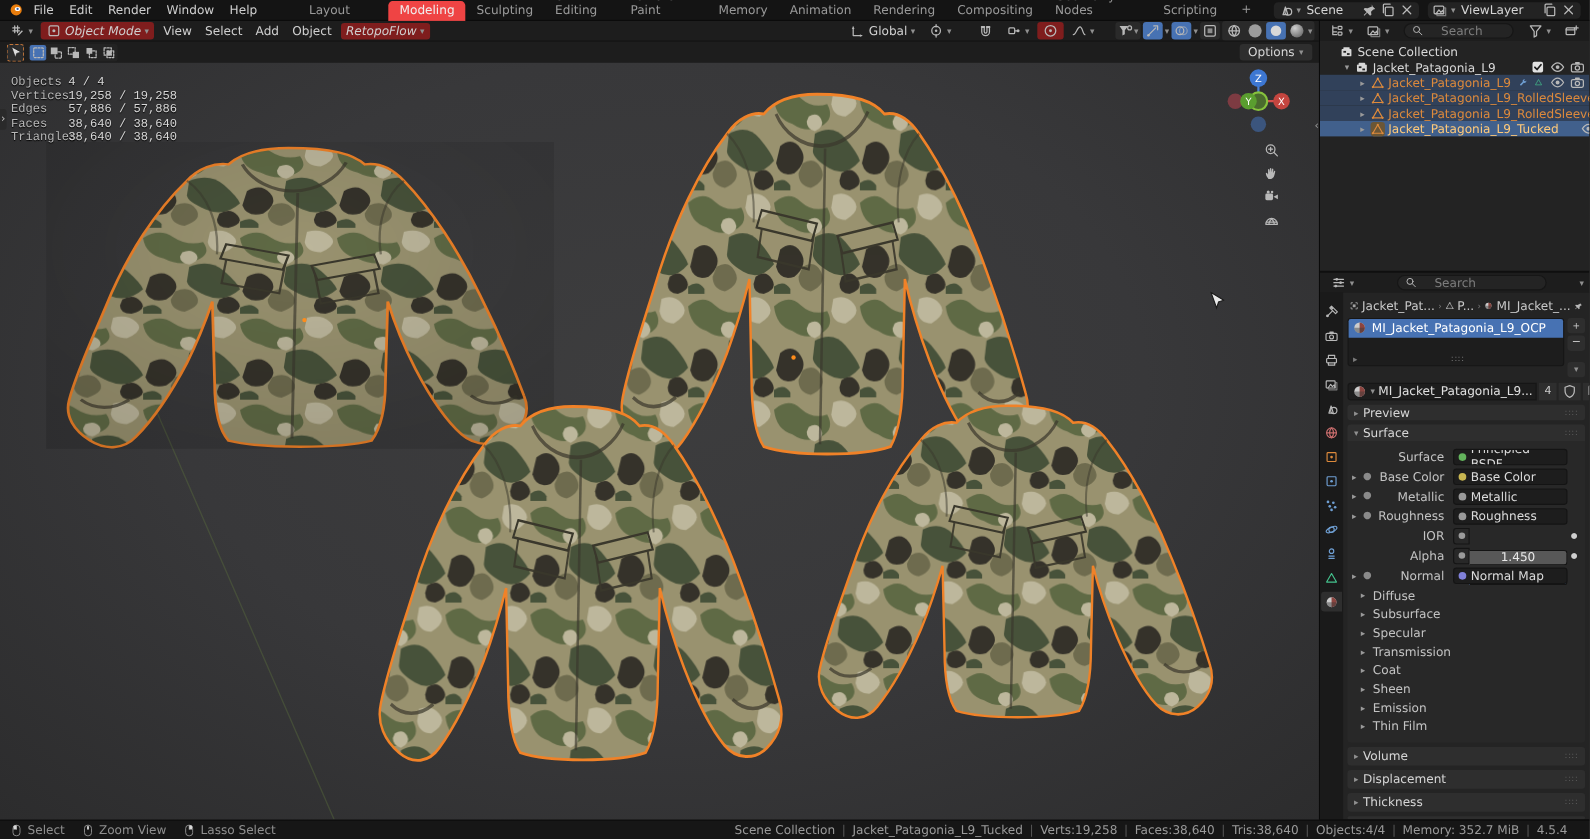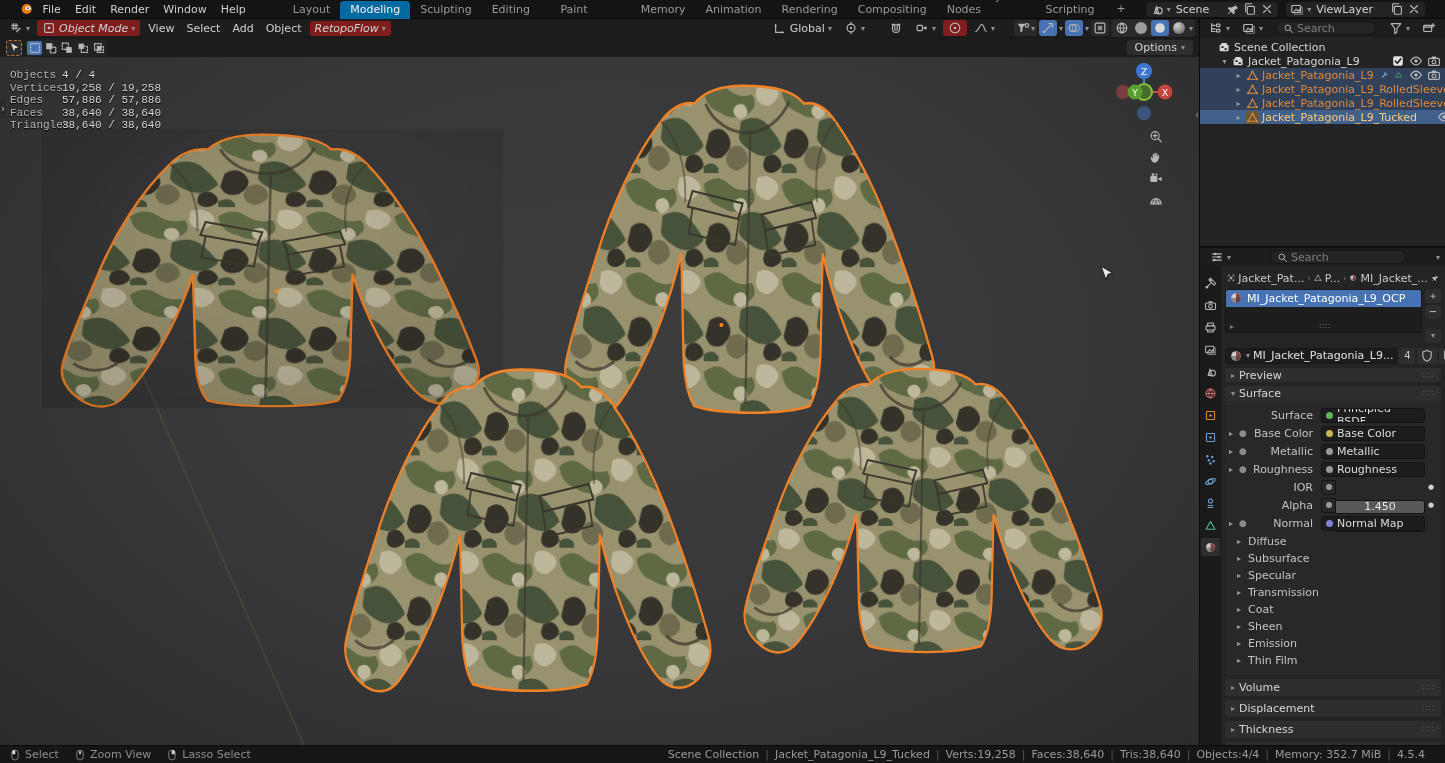--- a/index.html
+++ b/index.html
@@ -1,25 +1,25 @@
 <!DOCTYPE html>
 <html><head>
 <meta charset="utf-8">
 <style>
   * { margin:0; padding:0; box-sizing:border-box; }
   html,body { width:1445px; height:763px; overflow:hidden; background:#111; }
   body { font-family:"DejaVu Sans", sans-serif; font-size:11px; color:#c3c3c3; }
   #app { width:1445px; height:763px; display:flex; flex-direction:column; }
 
   
-  #topbar { height:19px; background:#141414; display:flex; align-items:center; gap:2px; padding:0 20px; flex:0 0 auto; border-bottom:1px solid #0a0a0a; }
+  #topbar { height:19px; background:#141414; display:flex; align-items:center; gap:2px; padding:0 8px; flex:0 0 auto; border-bottom:1px solid #0a0a0a; }
   .menu-item { padding:1px 7px; color:#cfcfcf; border-radius:3px; }
   #ws-tabs { display:flex; margin-left:28px; height:19px; align-items:flex-end; }
   .ws-tab { padding:2px 10px 3px; color:#9a9a9a; border-radius:4px 4px 0 0; }
-  .ws-tab.active { background:#0369a1; color:#efefef; }
+  .ws-tab.active { background:#ef4444; color:#efefef;margin-left:25px; }
   .topbar-spacer { flex:1; }
   .db-selector { display:flex; align-items:center; gap:3px; background:#232323; border-radius:4px; padding:1px 4px; margin-left:6px; height:15px; }
   .db-selector .nm { color:#d5d5d5; padding:0 14px 0 2px; }
   .dim { color:#6f6f6f; }
   .icon { display:inline-flex; align-items:center; justify-content:center; width:14px; height:14px; color:#b8b8b8; }
   .icon svg { width:100%; height:100%; }
   .chev { font-size:8px; color:#909090; }
 
   
   #main { flex:1; display:flex; min-height:0; }
@@ -57,21 +57,21 @@
   .vp-btn { position:absolute; right:32px; width:22px; height:22px; border-radius:50%; display:flex; align-items:center; justify-content:center; color:#d3d3d3; background:rgba(40,40,40,.0); }
   .vp-btn svg { width:15px; height:15px; }
   #toolbar-expand { position:absolute; left:0; top:42px; color:#bfbfbf; font-size:10px; background:#2a2a2a; border-radius:0 3px 3px 0; padding:4px 1px; }
   #region-collapse { position:absolute; right:0; top:52px; color:#9a9a9a; font-size:10px; }
   #vp-cursor { position:absolute; left:1100px; top:208px; width:13px; height:18px; }
 
   
   #right-col { flex:1; display:flex; flex-direction:column; background:#1d1d1d; min-width:0; }
 
   #outliner { height:229px; display:flex; flex-direction:column; border-bottom:2px solid #0f0f0f; }
-  .search-box { display:flex; align-items:center; gap:3px; background:#242424; border:1px solid #161616; border-radius:8px; padding:0 6px; height:14px; color:#7d7d7d; flex:1; min-width:0; }
+  .search-box { display:flex; gap:16px; background:#242424; border:1px solid #161616; border-radius:8px; padding:0 6px; height:14px; color:#7d7d7d; flex:1; min-width:0; }
   #outliner-body { flex:1; background:#232323; overflow:hidden; padding-top:3px; }
   .ol-row { height:14px; display:flex; align-items:center; gap:3px; padding-right:4px; white-space:nowrap; }
   .ol-row .lbl { color:#d8d8d8; }
   .ol-row.mesh .lbl { color:#dd8a3c; }
   .ol-row.selected { background:#31415a; }
   .ol-row.active { background:#41608c; }
   .ol-row.active .lbl { color:#ffca7a; }
   .ol-row .spacer { flex:1; }
   .ol-ctrl { display:flex; gap:4px; align-items:center; color:#a8a8a8; }
   .exp { width:9px; font-size:8px; color:#9a9a9a; text-align:center; flex:0 0 auto; }

